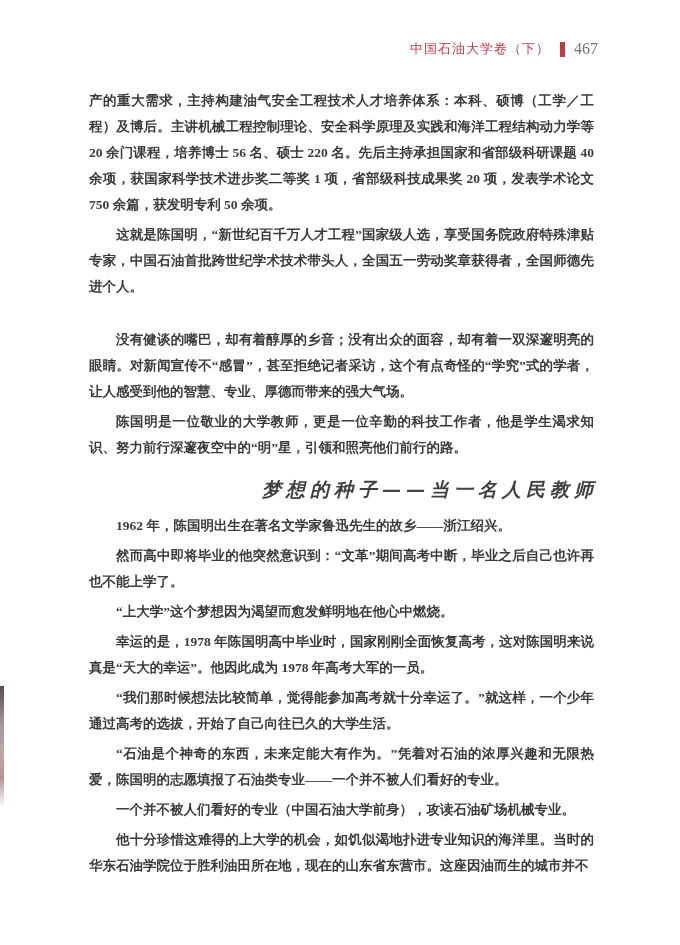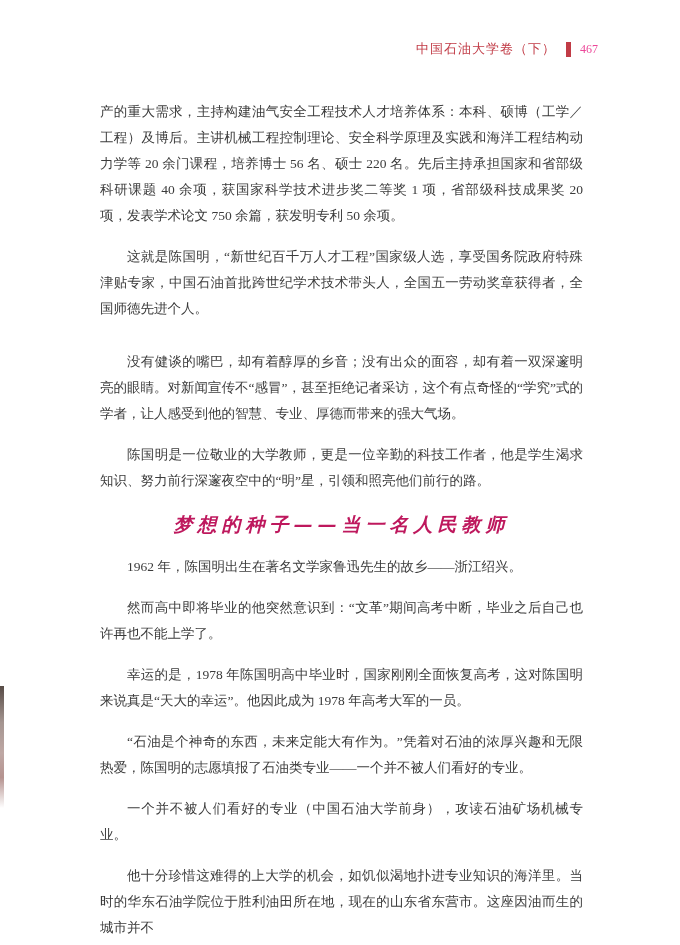--- a/index.html
+++ b/index.html
@@ -38,45 +38,46 @@
   }
   .header-title { color: #c13b46; }
   .header-bar {
     display: inline-block;
     width: 5px;
     height: 15px;
     background: #c13b46;
     margin: 0 9px 0 10px;
   }
   .header-page {
-    color: #ec4899;
+    color: #737373;
     letter-spacing: 0;
-    font-size: 12px;
+    font-size: 16px;
   }
   .content {
     position: absolute;
     top: 84px;
     left: 85px;
     width: 513px;
     color: #3b3b3b;
     font-size: 13.5px;
     line-height: 26px;
     text-align: justify;
   }
   .para {
-    margin: 15px;
+    margin: 4px;
     text-indent: 2em;
+    font-weight: bold;
   }
   .para.no-indent { text-indent: 0; }
   .para.gap-top { margin-top: 27px; }
   .section-heading {
     margin: 13px 0 9px 0;
-    text-align: center;
+    text-align: right;
     text-indent: 0;
-    color: #be185d;
+    color: #404040;
     font-size: 19px;
     font-weight: bold;
     font-style: italic;
     letter-spacing: 5px;
     line-height: 30px;
     font-family: "DejaVu Serif", "Liberation Serif", serif;
   }
 </style>
 </head>
 <body>
@@ -94,19 +95,21 @@
   <div class="content">
     <p class="para no-indent">产的重大需求，主持构建油气安全工程技术人才培养体系：本科、硕博（工学／工程）及博后。主讲机械工程控制理论、安全科学原理及实践和海洋工程结构动力学等 20 余门课程，培养博士 56 名、硕士 220 名。先后主持承担国家和省部级科研课题 40 余项，获国家科学技术进步奖二等奖 1 项，省部级科技成果奖 20 项，发表学术论文 750 余篇，获发明专利 50 余项。</p>
     <p class="para">这就是陈国明，“新世纪百千万人才工程”国家级人选，享受国务院政府特殊津贴专家，中国石油首批跨世纪学术技术带头人，全国五一劳动奖章获得者，全国师德先进个人。</p>
     <p class="para gap-top">没有健谈的嘴巴，却有着醇厚的乡音；没有出众的面容，却有着一双深邃明亮的眼睛。对新闻宣传不“感冒”，甚至拒绝记者采访，这个有点奇怪的“学究”式的学者，让人感受到他的智慧、专业、厚德而带来的强大气场。</p>
     <p class="para">陈国明是一位敬业的大学教师，更是一位辛勤的科技工作者，他是学生渴求知识、努力前行深邃夜空中的“明”星，引领和照亮他们前行的路。</p>
 
     <h2 class="section-heading">梦想的种子——当一名人民教师</h2>
 
     <p class="para">1962 年，陈国明出生在著名文学家鲁迅先生的故乡——浙江绍兴。</p>
     <p class="para">然而高中即将毕业的他突然意识到：“文革”期间高考中断，毕业之后自己也许再也不能上学了。</p>
+    <p class="para">“上大学”这个梦想因为渴望而愈发鲜明地在他心中燃烧。</p>
     <p class="para">幸运的是，1978 年陈国明高中毕业时，国家刚刚全面恢复高考，这对陈国明来说真是“天大的幸运”。他因此成为 1978 年高考大军的一员。</p>
+    <p class="para">“我们那时候想法比较简单，觉得能参加高考就十分幸运了。”就这样，一个少年通过高考的选拔，开始了自己向往已久的大学生活。</p>
     <p class="para">“石油是个神奇的东西，未来定能大有作为。”凭着对石油的浓厚兴趣和无限热爱，陈国明的志愿填报了石油类专业——一个并不被人们看好的专业。</p>
     <p class="para">一个并不被人们看好的专业（中国石油大学前身），攻读石油矿场机械专业。</p>
     <p class="para">他十分珍惜这难得的上大学的机会，如饥似渴地扑进专业知识的海洋里。当时的华东石油学院位于胜利油田所在地，现在的山东省东营市。这座因油而生的城市并不</p>
   </div>
 
 </div>
 
 </body></html>

